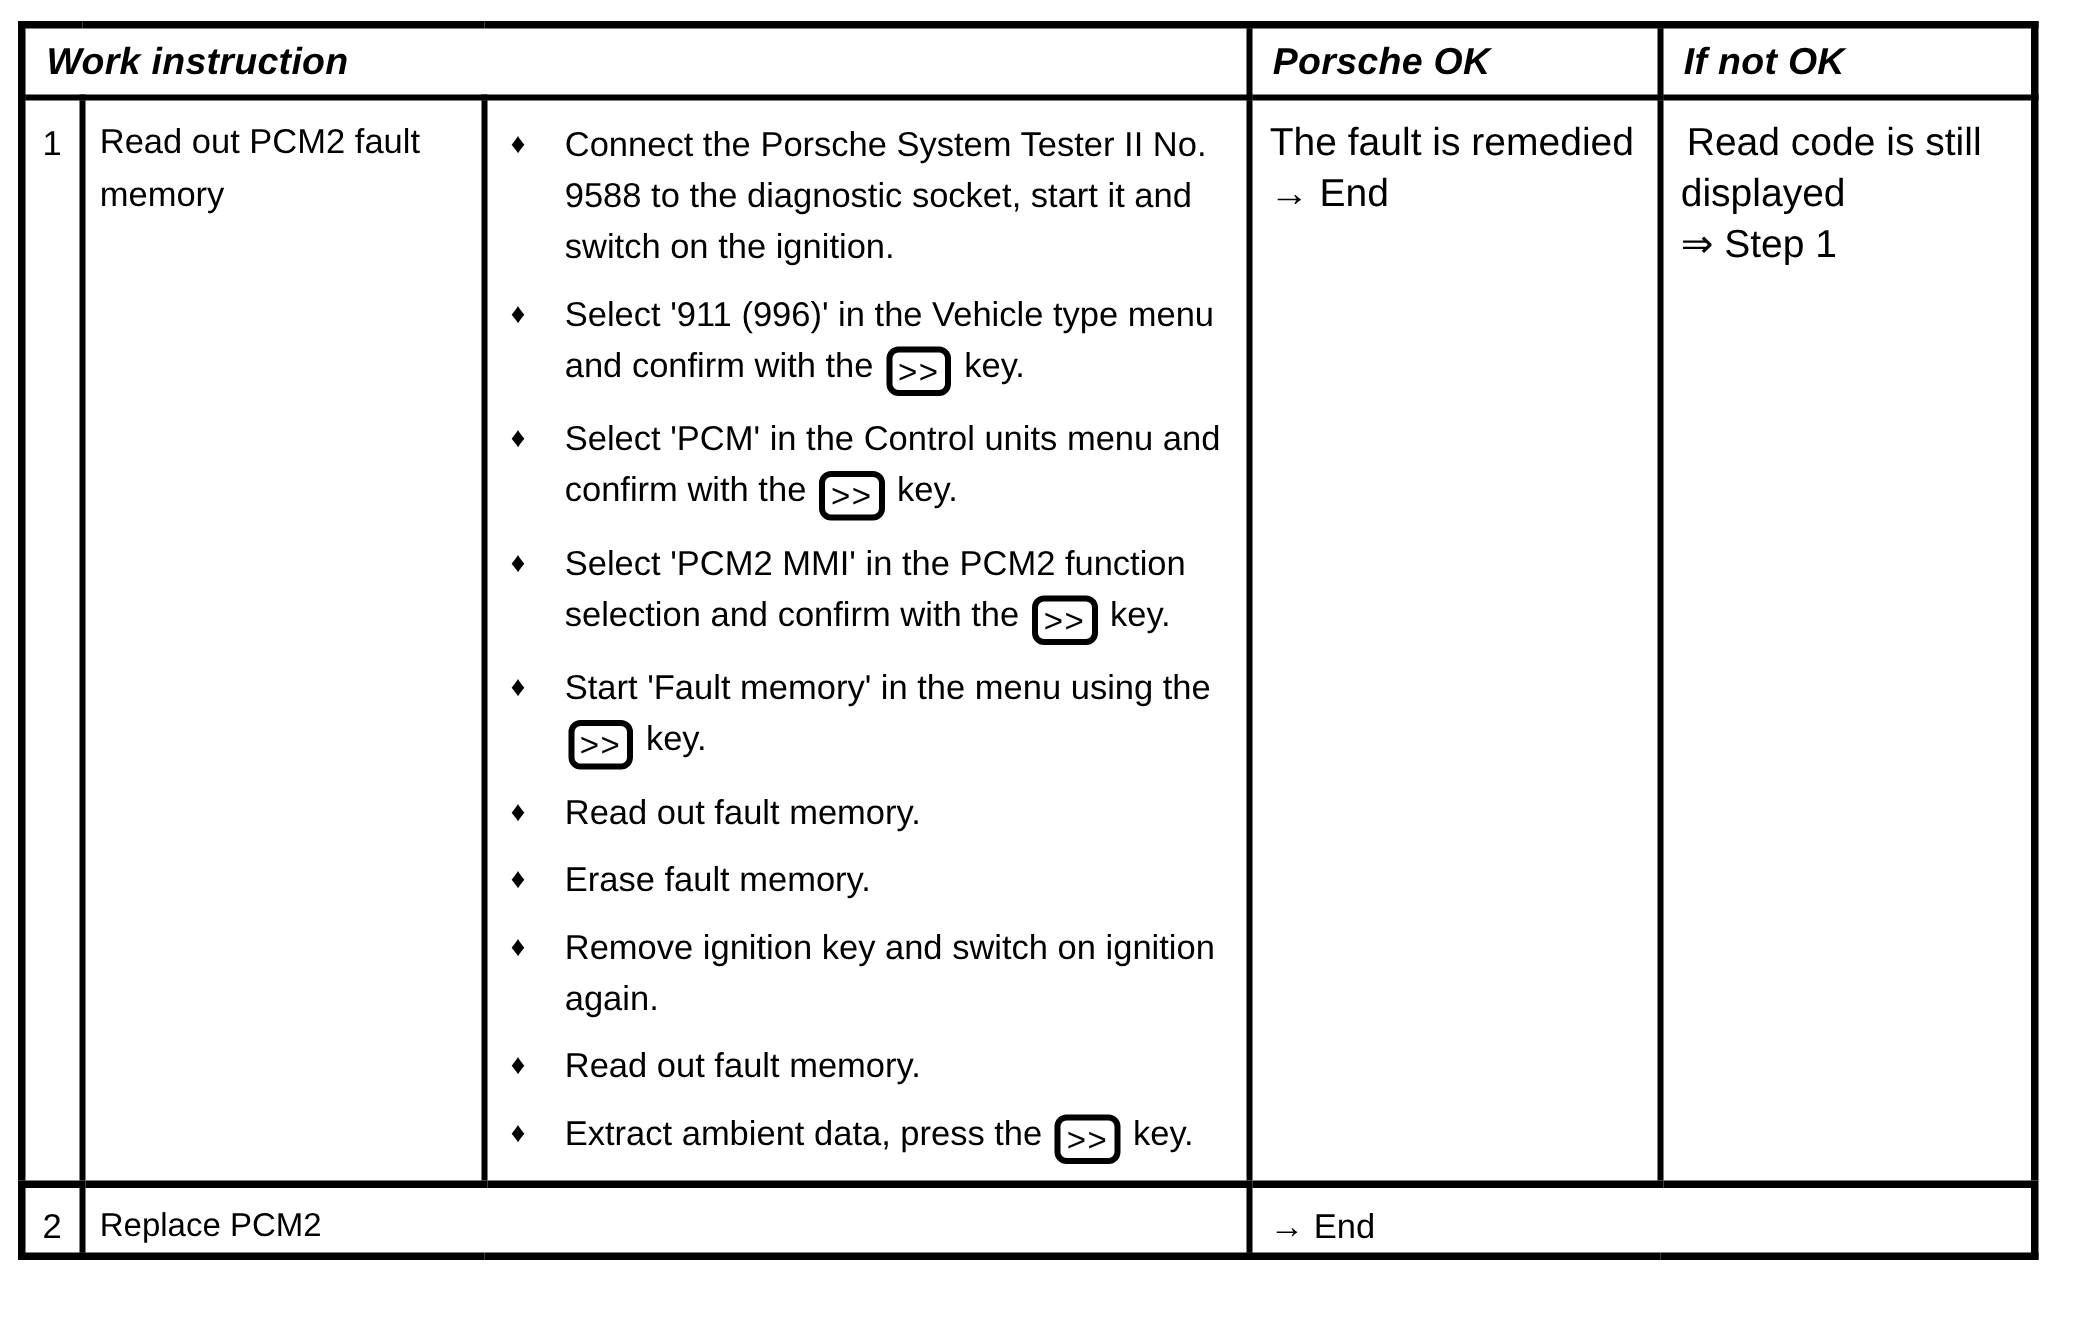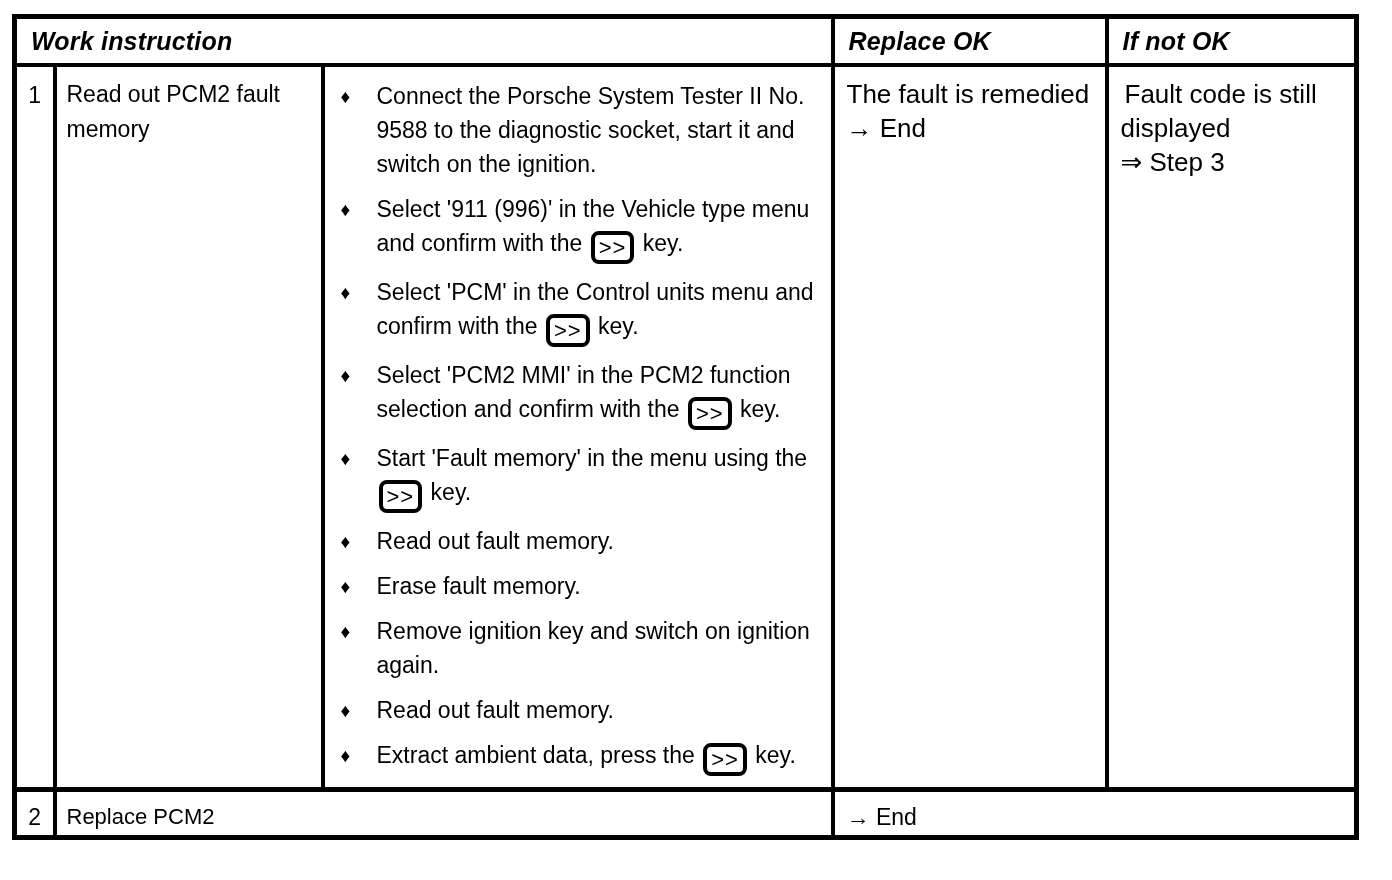--- a/index.html
+++ b/index.html
@@ -115,21 +115,21 @@
     <colgroup>
       <col style="width:40px">
       <col style="width:268px">
       <col style="width:510px">
       <col style="width:274px">
       <col style="width:250px">
     </colgroup>
     <thead>
       <tr>
         <th colspan="3">Work instruction</th>
-        <th>Replace OK</th>
+        <th>Porsche OK</th>
         <th>If not OK</th>
       </tr>
     </thead>
     <tbody>
       <tr class="body-row">
         <td class="step">1</td>
         <td class="task">Read out PCM2 fault memory</td>
         <td class="instr">
           <ul class="bullets">
               <li><span class="bullet-glyph">♦</span>Connect the Porsche System Tester II No. 9588 to the diagnostic socket, start it and switch on the ignition.</li>
@@ -142,22 +142,22 @@
               <li><span class="bullet-glyph">♦</span>Remove ignition key and switch on ignition again.</li>
               <li><span class="bullet-glyph">♦</span>Read out fault memory.</li>
               <li><span class="bullet-glyph">♦</span>Extract ambient data, press the <span class="key">&gt;&gt;</span> key.</li>
             </ul>
         </td>
         <td class="result">
           <div>The fault is remedied</div>
           <div>→ End</div>
         </td>
         <td class="result">
-          <div class="indent-first">Fault code is still displayed</div>
-          <div>⇒ Step 3</div>
+          <div class="indent-first">Read code is still displayed</div>
+          <div>⇒ Step 1</div>
         </td>
       </tr>
       <tr class="last-row">
         <td class="row2-step">2</td>
         <td class="row2-task" colspan="2">Replace PCM2</td>
         <td class="row2-result" colspan="2">→ End</td>
       </tr>
     </tbody>
   </table>
 </div>

